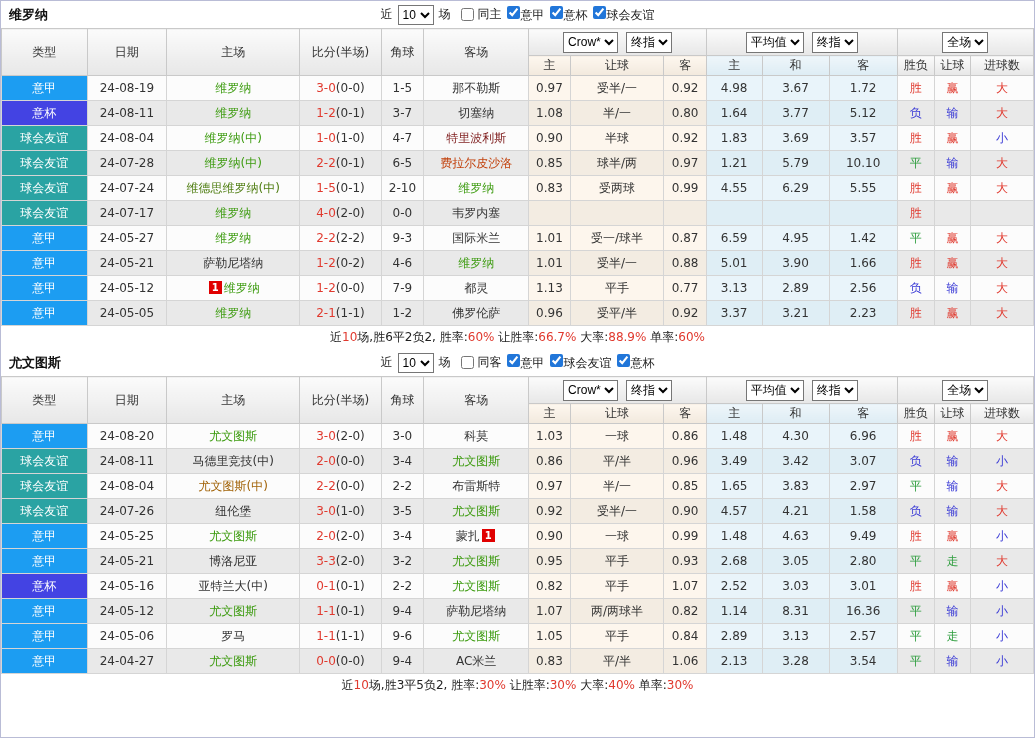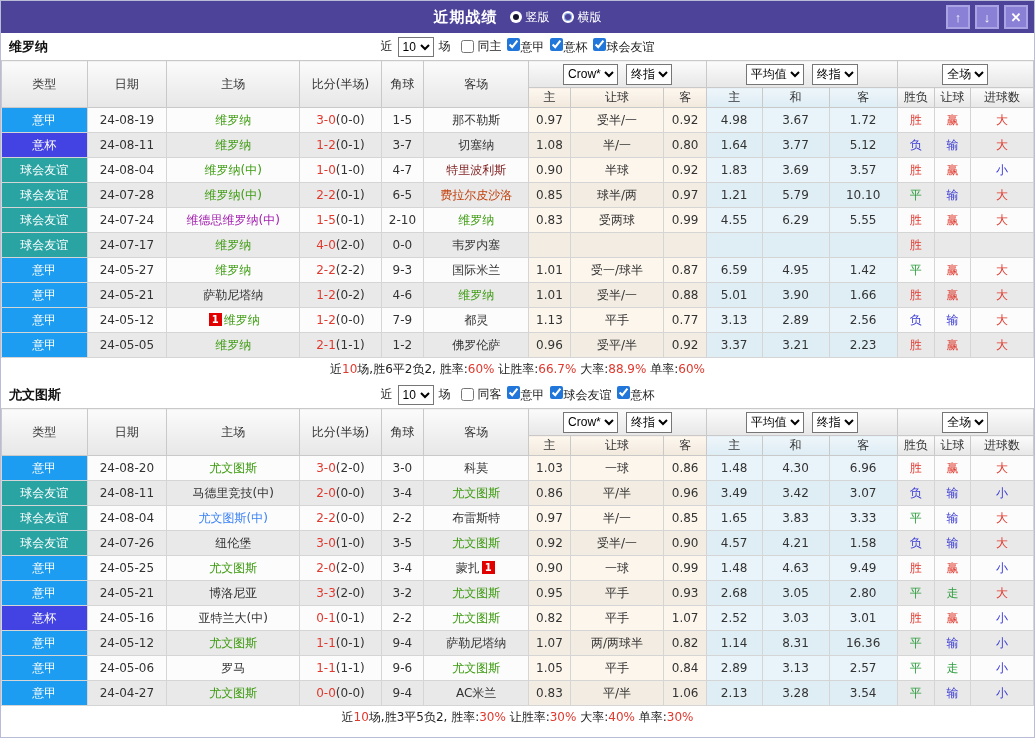--- a/index.html
+++ b/index.html
@@ -41,42 +41,20 @@
   tbody tr:nth-child(odd) td.b{background:#e9f4fa}
   tbody tr:nth-child(even) td.b{background:#dfeef5}
   td.type{color:#fff}
   .card{display:inline-block;background:#e00000;color:#fff;font-size:10px;line-height:13px;padding:0 3px;margin:0 2px;vertical-align:1px;font-weight:bold}
   .summary{height:23px;line-height:23px;text-align:center;font-size:12px;color:#222}
 </style>
 </head>
 <body>
 
 <div class="frame">
-  <div class="titlebar">
-    <span class="title">近期战绩</span>
-    <label class="radio">
-      <span class="rdot sel"></span>
-      <span>竖版</span>
-    </label>
-    <label class="radio">
-      <span class="rdot unsel"></span>
-      <span>横版</span>
-    </label>
-    <div class="tbtns">
-      <button class="tbtn">
-          <span>↑</span>
-        </button>
-      <button class="tbtn">
-          <span>↓</span>
-        </button>
-      <button class="tbtn">
-          <span>✕</span>
-        </button>
-    </div>
-  </div>
   <div id="sections">
       <div class="section">
         <div class="filterbar">
           <span class="teamname">维罗纳</span>
           <div class="filters">
             <span>近</span>
             <select><option>10</option></select>
             <span>场</span>
             <input type="checkbox" style="">
             <span>同主</span>
@@ -206,21 +184,21 @@
               <td class="b">1.21</td>
               <td class="b">5.79</td>
               <td class="b">10.10</td>
               <td class="p" style="color:#2f9e3f">平</td>
               <td class="p" style="color:#3a3ad6">输</td>
               <td class="p" style="color:#e0392e">大</td>
             </tr>
             <tr>
               <td class="type" style="background:#2aa3a3">球会友谊</td>
               <td class="p">24-07-24</td>
-              <td class="p"><span style="color:#a21caf">维德思维罗纳(中)</span></td>
+              <td class="p"><span style="color:#4d7c0f">维德思维罗纳(中)</span></td>
               <td class="p"><span style="color:#e0392e">1-5</span><span style="color:#333">(0-1)</span></td>
               <td class="p">2-10</td>
               <td class="p"><span style="color:#3c9b0f">维罗纳</span></td>
               <td class="c">0.83</td>
               <td class="c">受两球</td>
               <td class="c">0.99</td>
               <td class="b">4.55</td>
               <td class="b">6.29</td>
               <td class="b">5.55</td>
               <td class="p" style="color:#e0392e">胜</td>
@@ -417,30 +395,30 @@
               <td class="b">3.49</td>
               <td class="b">3.42</td>
               <td class="b">3.07</td>
               <td class="p" style="color:#3a3ad6">负</td>
               <td class="p" style="color:#3a3ad6">输</td>
               <td class="p" style="color:#3a3ad6">小</td>
             </tr>
             <tr>
               <td class="type" style="background:#2aa3a3">球会友谊</td>
               <td class="p">24-08-04</td>
-              <td class="p"><span style="color:#3b82f6">尤文图斯(中)</span></td>
+              <td class="p"><span style="color:#a16207">尤文图斯(中)</span></td>
               <td class="p"><span style="color:#e0392e">2-2</span><span style="color:#333">(0-0)</span></td>
               <td class="p">2-2</td>
               <td class="p"><span style="color:#333">布雷斯特</span></td>
               <td class="c">0.97</td>
               <td class="c">半/一</td>
               <td class="c">0.85</td>
               <td class="b">1.65</td>
               <td class="b">3.83</td>
-              <td class="b">3.33</td>
+              <td class="b">2.97</td>
               <td class="p" style="color:#2f9e3f">平</td>
               <td class="p" style="color:#3a3ad6">输</td>
               <td class="p" style="color:#e0392e">大</td>
             </tr>
             <tr>
               <td class="type" style="background:#2aa3a3">球会友谊</td>
               <td class="p">24-07-26</td>
               <td class="p"><span style="color:#333">纽伦堡</span></td>
               <td class="p"><span style="color:#e0392e">3-0</span><span style="color:#333">(1-0)</span></td>
               <td class="p">3-5</td>

